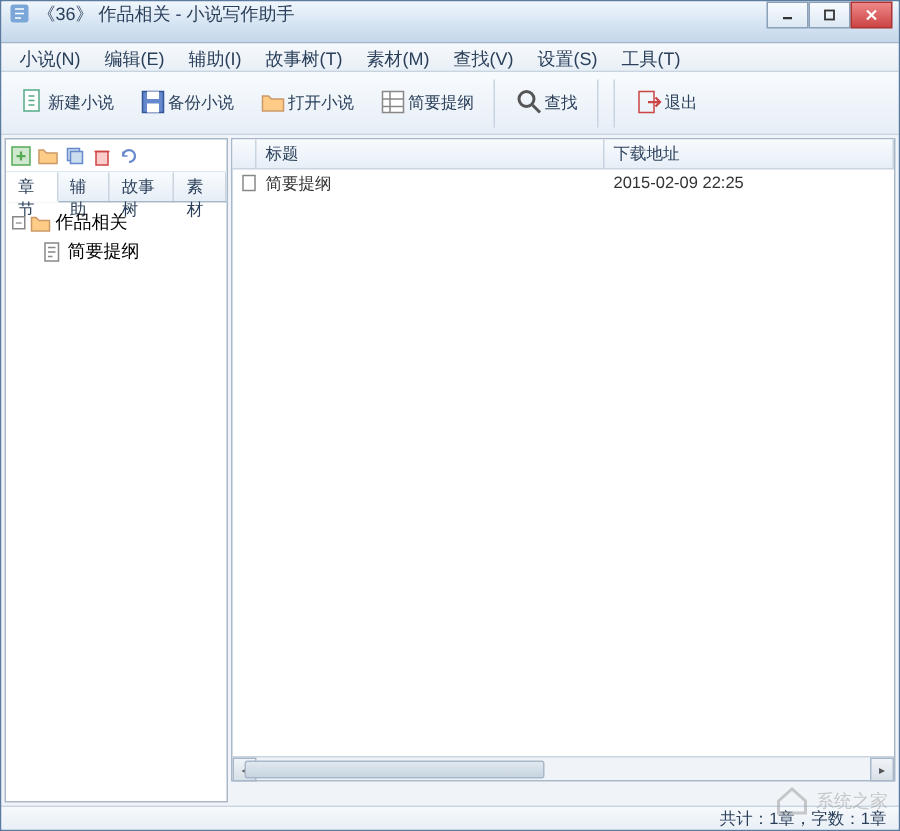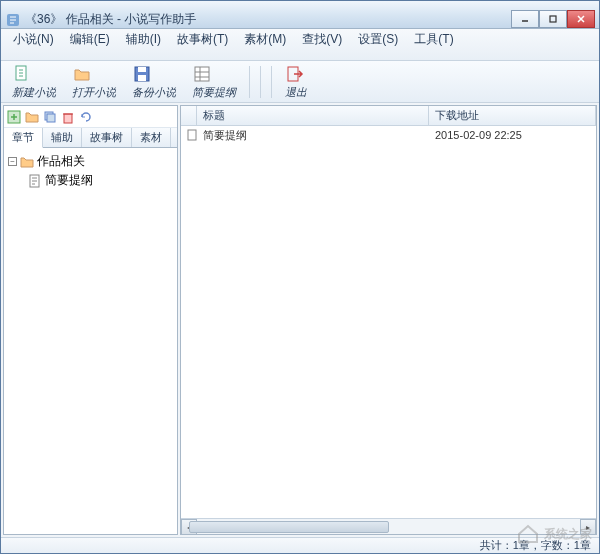--- a/index.html
+++ b/index.html
@@ -1,64 +1,64 @@
 <!DOCTYPE html>
 <html><head>
 <meta charset="utf-8">
 <style>
 * { box-sizing: border-box; margin: 0; padding: 0; font-family: "Microsoft YaHei", SimSun, sans-serif; font-size: 12px; }
 body { background: #d4e4f0; width: 600px; height: 554px; overflow: hidden; }
 
 .window { width: 600px; height: 554px; background: #fff; border: 1px solid #5a7aa0; display: flex; flex-direction: column; }
 
-.titlebar { height: 28px; background: linear-gradient(to bottom, #f0f6fc 0%, #d8e6f3 50%, #c4d7ea 100%); display: flex; align-items: flex-end; padding: 0 4px; border-bottom: 1px solid #a0b4c8; }
+.titlebar { height: 28px; background: linear-gradient(to bottom, #f0f6fc 0%, #d8e6f3 50%, #c4d7ea 100%); display: flex; align-items: flex-start; padding: 0 4px; border-bottom: 1px solid #a0b4c8; }
 .titlebar .icon { width: 16px; height: 16px; margin-right: 4px; }
 .titlebar .title { flex: 1; color: #2a3f5a; font-size: 12px; }
 .titlebar .winbtns { display: flex; gap: 0; }
 .winbtn { width: 28px; height: 18px; border: 1px solid #8aa0b8; background: linear-gradient(to bottom,#f8fbfe,#dce8f3); display:flex; align-items:center; justify-content:center; cursor:pointer; }
 .winbtn.close { background: linear-gradient(to bottom,#e88,#c44); border-color:#a33; color:#fff; }
 
-.menubar { height: 32px; background: linear-gradient(to bottom,#f6f9fc,#e8eff6); border-bottom: 1px solid #c8d4e0; display:flex; padding-left:4px; }
+.menubar { height: 19px; background: linear-gradient(to bottom,#f6f9fc,#e8eff6); border-bottom: 1px solid #c8d4e0; display:flex; padding-left:4px; }
 .menubar .menuitem { padding: 2px 8px; cursor:pointer; color:#2a3f5a; }
 
 .toolbar { height: 42px; background: linear-gradient(to bottom,#f8fbfe,#e6eef6); border-bottom: 1px solid #c8d4e0; display:flex; align-items:center; padding:2px 4px; gap:2px; }
-.toolbtn { display:flex; flex-direction:column; align-items:flex-start; padding:2px 6px; cursor:pointer; border:1px solid transparent; border-radius:2px;font-style:italic; }
+.toolbtn { display:flex; flex-direction:row; align-items:center; padding:2px 6px; cursor:pointer; border:1px solid transparent; border-radius:2px; }
 .toolbtn .ticon { width:20px; height:20px; margin-bottom:1px; }
 .toolbtn .tlabel { font-size:11px; color:#2a3f5a; }
 .tool-sep { width:1px; height:32px; background:#c8d4e0; margin:0 4px; }
 
 .workspace { flex:1; display:flex; background:#f0f4f8; }
 
-.sidebar { width:175px; background:#fff; border:1px solid #a8b8c8; margin:2px; display:flex; flex-direction:column; }
+.sidebar { width:149px; background:#fff; border:1px solid #a8b8c8; margin:2px; display:flex; flex-direction:column; }
 .sidebar-tabs { height:20px; display:flex; border-bottom:1px solid #a8b8c8; background:linear-gradient(to bottom,#f8fbfe,#e6eef6); }
 .sidebar-tab { padding:2px 8px; border-right:1px solid #c8d4e0; cursor:pointer; font-size:11px; color:#2a3f5a; }
 .sidebar-tab.active { background:#fff; border-bottom:1px solid #fff; margin-bottom:-1px; }
 .sidebar-tools { height:22px; display:flex; align-items:center; gap:2px; padding:2px; border-bottom:1px solid #e0e8f0; }
 .sbicon { width:16px; height:16px; cursor:pointer; }
 .tree { flex:1; padding:4px; }
 .tree-node { display:flex; align-items:center; gap:3px; padding:1px 0; cursor:pointer; }
 .tree-node.child { padding-left:20px; }
 .tree-toggle { width:9px; height:9px; border:1px solid #888; background:#fff; display:flex; align-items:center; justify-content:center; font-size:8px; line-height:8px; color:#555; }
 
-.main { flex:1; background:#fff; border:1px solid #a8b8c8; margin:2px 2px 2px 0; display:flex; flex-direction:column; }
+.main { flex:1; background:#fff; border:1px solid #a8b8c8; margin:2px 2px 16px 0; display:flex; flex-direction:column; }
 .list-header { height:20px; display:flex; background:linear-gradient(to bottom,#f8fbfe,#e6eef6); border-bottom:1px solid #c8d4e0; }
 .list-header .col { border-right:1px solid #c8d4e0; padding:2px 6px; font-size:11px; color:#2a3f5a; }
 .list-body { flex:1; overflow:hidden; }
 .list-row { display:flex; height:18px; align-items:center; }
 .list-row .cell { padding:1px 6px; font-size:11px; color:#333; display:flex; align-items:center; gap:3px; }
 .hscroll { height:16px; border-top:1px solid #c8d4e0; background:#f0f4f8; position:relative; }
 .hscroll .thumb { position:absolute; left:8px; top:2px; width:200px; height:12px; background:linear-gradient(to bottom,#e0e8f0,#c8d4e0); border:1px solid #a8b8c8; border-radius:2px; }
 .hscroll .arrow { position:absolute; top:0; width:16px; height:16px; background:linear-gradient(to bottom,#f0f4f8,#d8e0e8); border:1px solid #a8b8c8; display:flex; align-items:center; justify-content:center; font-size:8px; color:#555; }
 .hscroll .arrow.left { left:0; }
 .hscroll .arrow.right { right:0; }
 
 .statusbar { height:16px; background:linear-gradient(to bottom,#f6f9fc,#e8eff6); border-top:1px solid #c8d4e0; display:flex; align-items:center; padding:0 8px; }
 .statusbar .status-right { margin-left:auto; font-size:11px; color:#2a3f5a; }
 
-.watermark { position:absolute; right:8px; bottom:8px; color:#999; font-size:16px; font-weight:bold; opacity:0.5; pointer-events:none; display:flex; align-items:center; gap:4px; }
+.watermark { position:absolute; right:8px; bottom:8px; color:#999; font-size:16px; font-weight:normal; opacity:0.5; pointer-events:none; display:flex; align-items:center; gap:4px; }
 
 svg { display:block; }
 </style>
 </head>
 <body>
 
 <div class="window">
 
   <div class="titlebar">
     <span class="icon">
@@ -104,45 +104,54 @@
           <svg width="20" height="20">
             <rect x="4" y="2" width="10" height="14" fill="#fff" stroke="#5a8"></rect>
             <path d="M7 6h4M7 9h4M7 12h4" stroke="#5a8"></path>
           </svg>
         </span>
       <span class="tlabel">新建小说</span>
     </div>
     <div class="toolbtn">
       <span class="ticon">
           <svg width="20" height="20">
-            <path d="M3 6 L3 16 L17 16 L17 8 L9 8 L7 6 Z" fill="#fc8" stroke="#c96"></path>
-          </svg>
-        </span>
-      <span class="tlabel">打开小说</span>
-    </div>
-    <div class="toolbtn">
-      <span class="ticon">
-          <svg width="20" height="20">
             <rect x="3" y="3" width="14" height="14" fill="#68c" stroke="#359"></rect>
             <rect x="6" y="3" width="8" height="5" fill="#fff"></rect>
             <rect x="6" y="11" width="8" height="6" fill="#fff"></rect>
           </svg>
         </span>
       <span class="tlabel">备份小说</span>
     </div>
     <div class="toolbtn">
       <span class="ticon">
           <svg width="20" height="20">
+            <path d="M3 6 L3 16 L17 16 L17 8 L9 8 L7 6 Z" fill="#fc8" stroke="#c96"></path>
+          </svg>
+        </span>
+      <span class="tlabel">打开小说</span>
+    </div>
+    <div class="toolbtn">
+      <span class="ticon">
+          <svg width="20" height="20">
             <rect x="3" y="3" width="14" height="14" fill="#fff" stroke="#888"></rect>
             <path d="M3 8h14M3 13h14M8 3v14" stroke="#888"></path>
           </svg>
         </span>
       <span class="tlabel">简要提纲</span>
     </div>
     <div class="tool-sep"></div>
+    <div class="toolbtn">
+      <span class="ticon">
+          <svg width="20" height="20">
+            <circle cx="8" cy="8" r="5" fill="none" stroke="#555" stroke-width="2"></circle>
+            <line x1="12" y1="12" x2="17" y2="17" stroke="#555" stroke-width="2"></line>
+          </svg>
+        </span>
+      <span class="tlabel">查找</span>
+    </div>
     <div class="tool-sep"></div>
     <div class="tool-sep"></div>
     <div class="toolbtn">
       <span class="ticon">
           <svg width="20" height="20">
             <rect x="3" y="3" width="10" height="14" fill="none" stroke="#c44"></rect>
             <path d="M9 10h8M14 7l3 3-3 3" fill="none" stroke="#c44" stroke-width="1.5"></path>
           </svg>
         </span>
       <span class="tlabel">退出</span>

